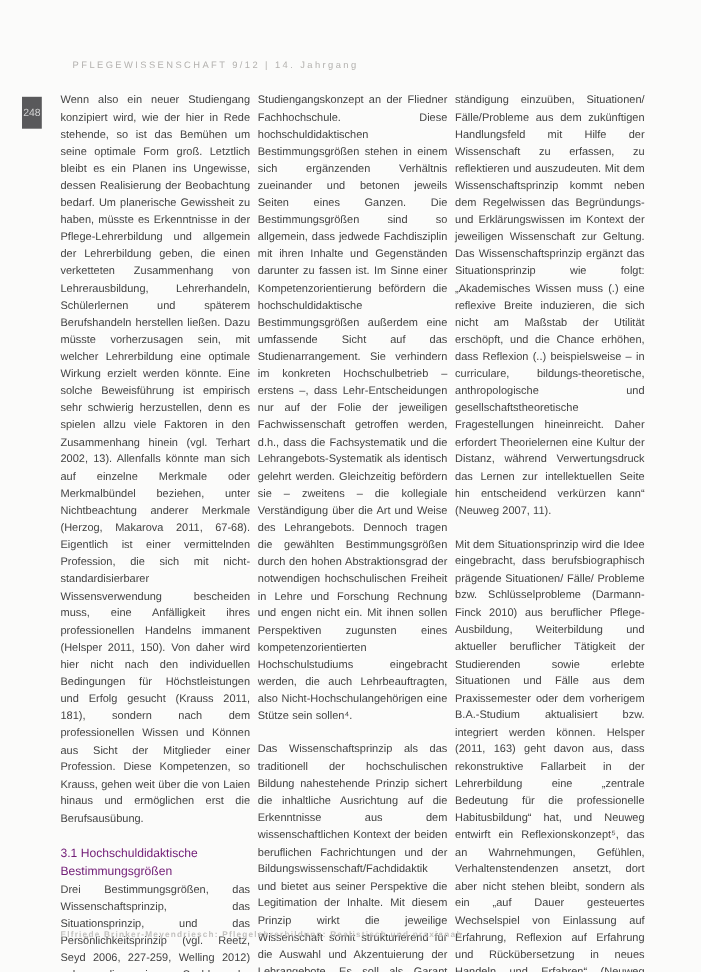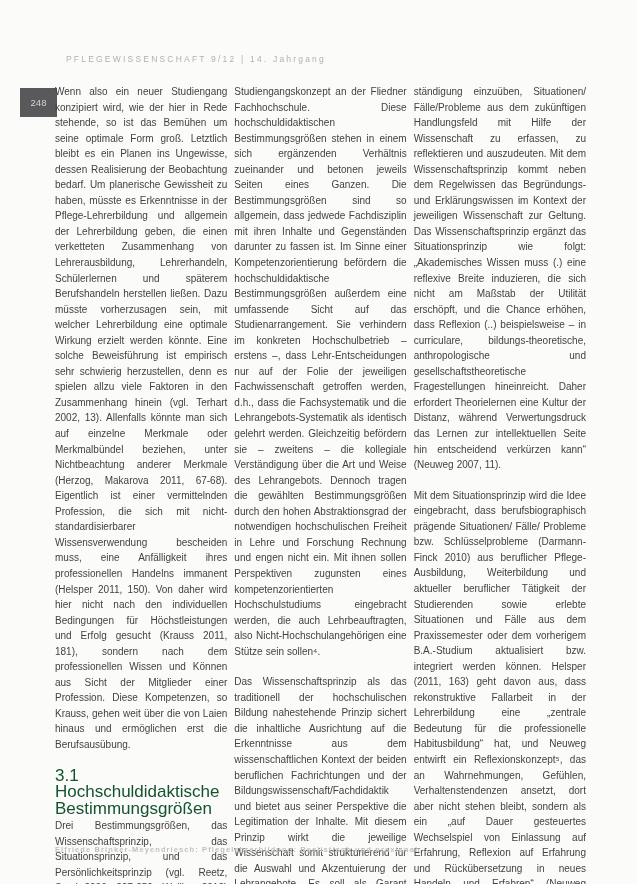--- a/index.html
+++ b/index.html
@@ -10,21 +10,21 @@
     position: relative;
     overflow: hidden;
   }
   .journal-header {
     position: absolute; left: 66px; top: 54px;
     font-size: 8.5px; letter-spacing: 2.2px;
     color: #b3b1ae; white-space: nowrap;
   }
   .page-badge {
     position: absolute; left: 20px; top: 88px;
-    width: 37px; height: 29px;
+    width: 18px; height: 29px;
     background: #59595b;
     color: #d2d2d2;
     font-size: 9.5px;
     display: flex; align-items: center; justify-content: center;
   }
   .content {
     position: absolute; left: 55px; top: 84px; width: 531px;
     display: flex; gap: 7px;
   }
   .col { flex: 1 1 0; min-width: 0; }
@@ -32,23 +32,23 @@
     margin: 0 0 15px 0;
     font-size: 10px; line-height: 15.55px;
     color: #424242;
     text-align: justify;
     hyphens: auto; -webkit-hyphens: auto;
     word-spacing: 0.2px;
   }
   .col p:last-child { margin-bottom: 0; }
   .section-heading {
     margin: 0 0 1px 0;
-    font-size: 17px; line-height: 16.5px;
+    font-size: 11px; line-height: 16.5px;
     font-weight: 400;
-    color: #14532d;
+    color: #701a75;
   }
   .page-footer {
     position: absolute; left: 55px; top: 845px;
     font-size: 7.5px; letter-spacing: 1.1px;
     color: #c2c1bf; white-space: nowrap; font-weight: bold;
   }
 </style>
 </head>
 <body>
 

